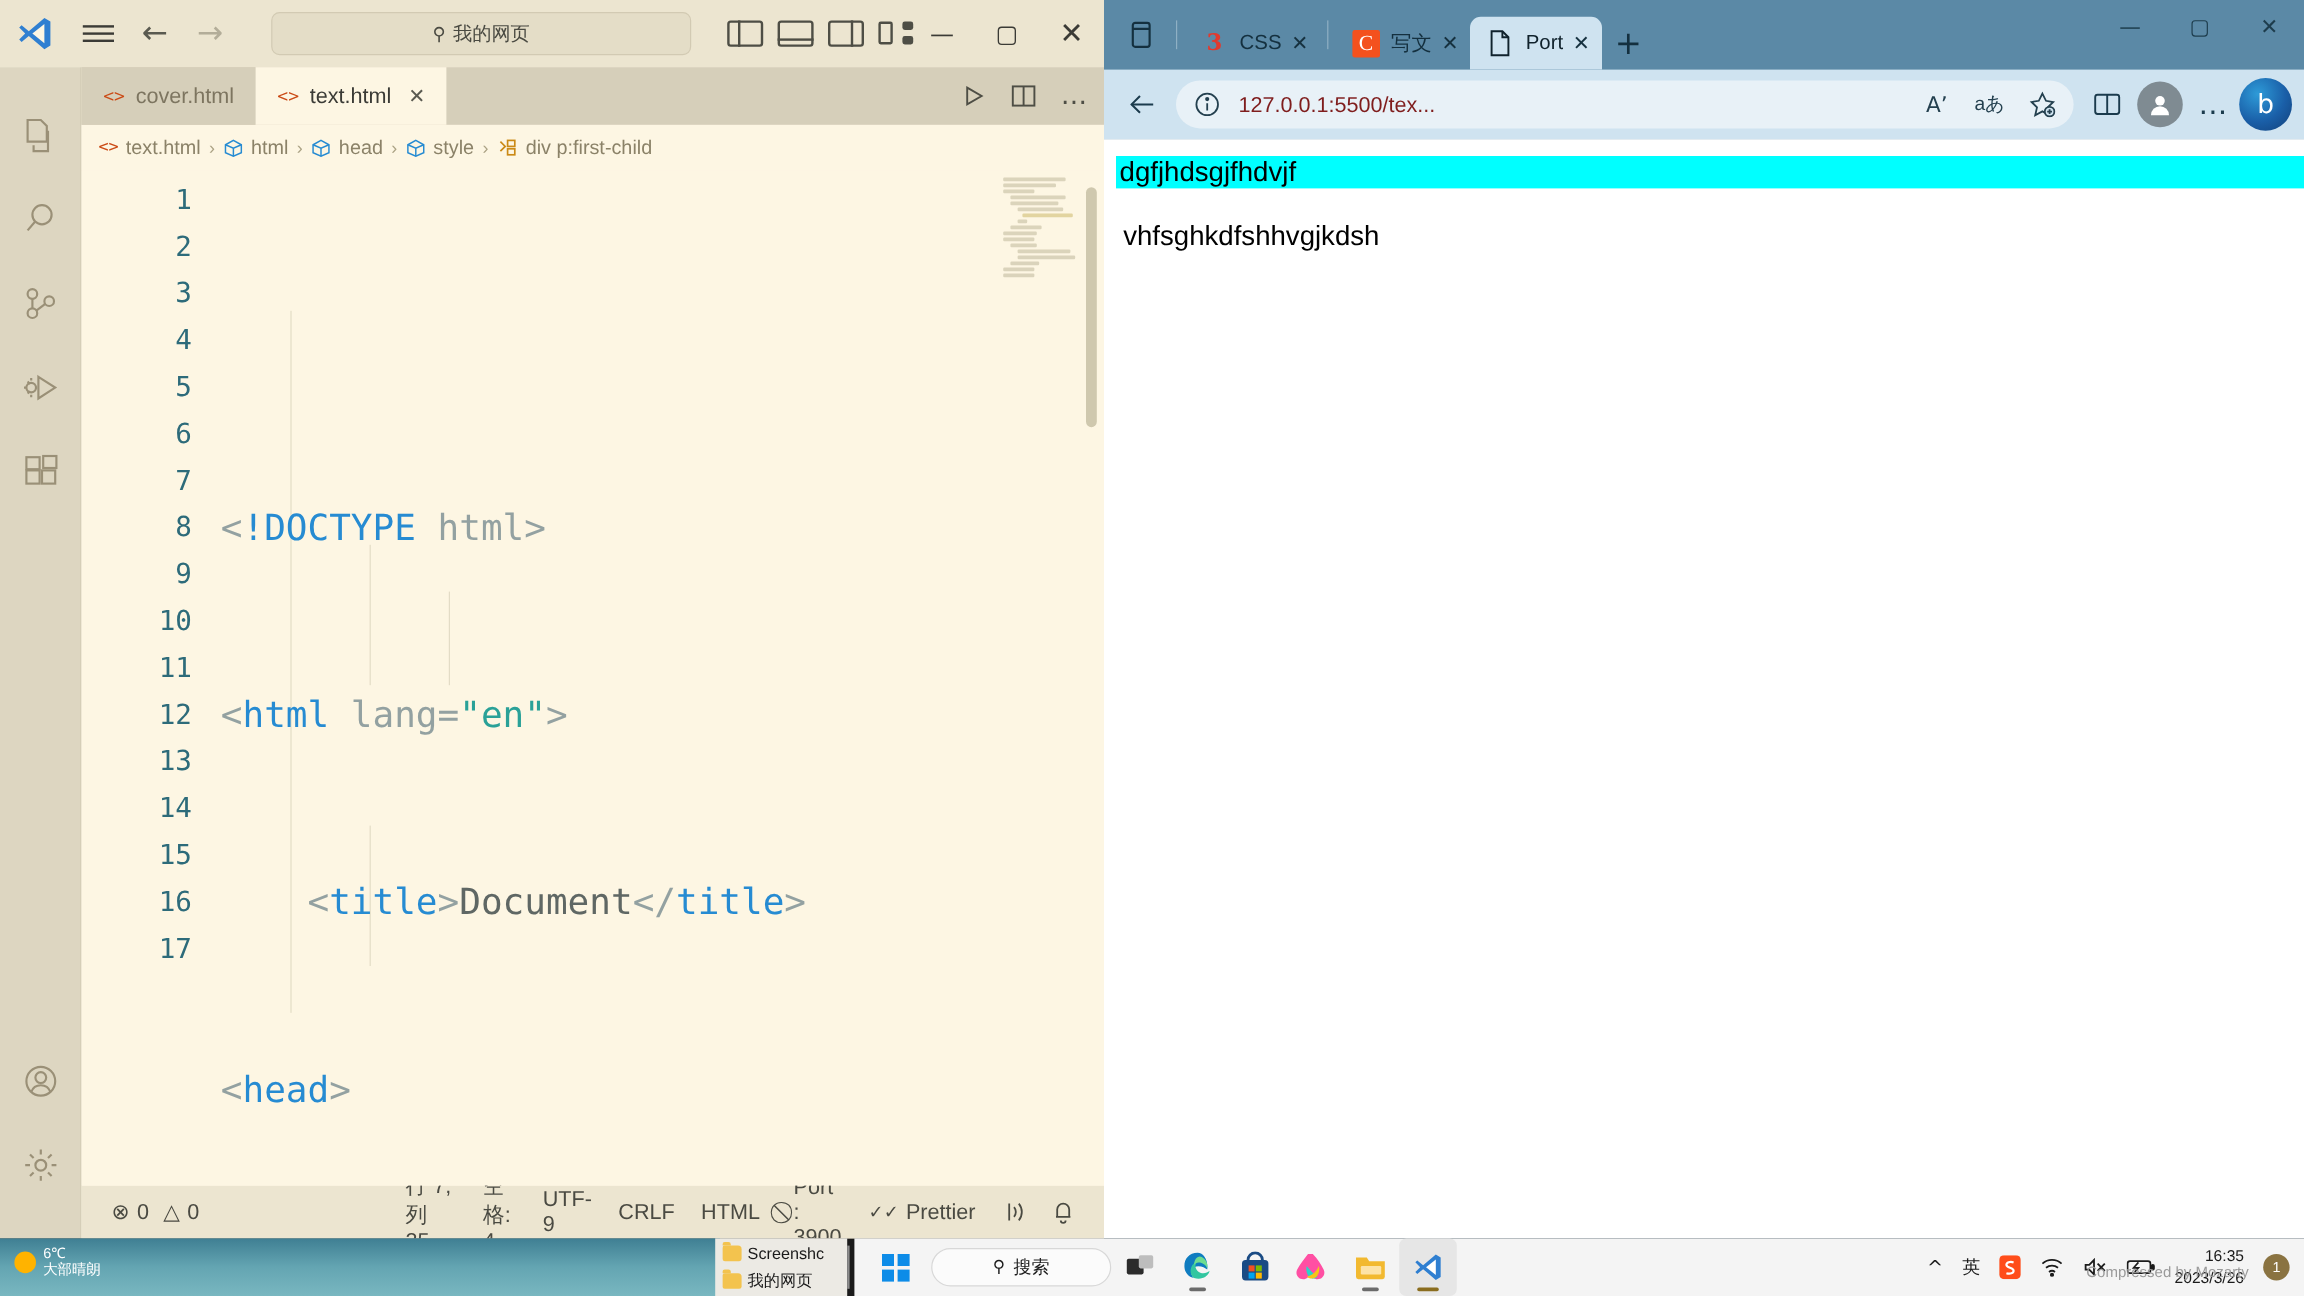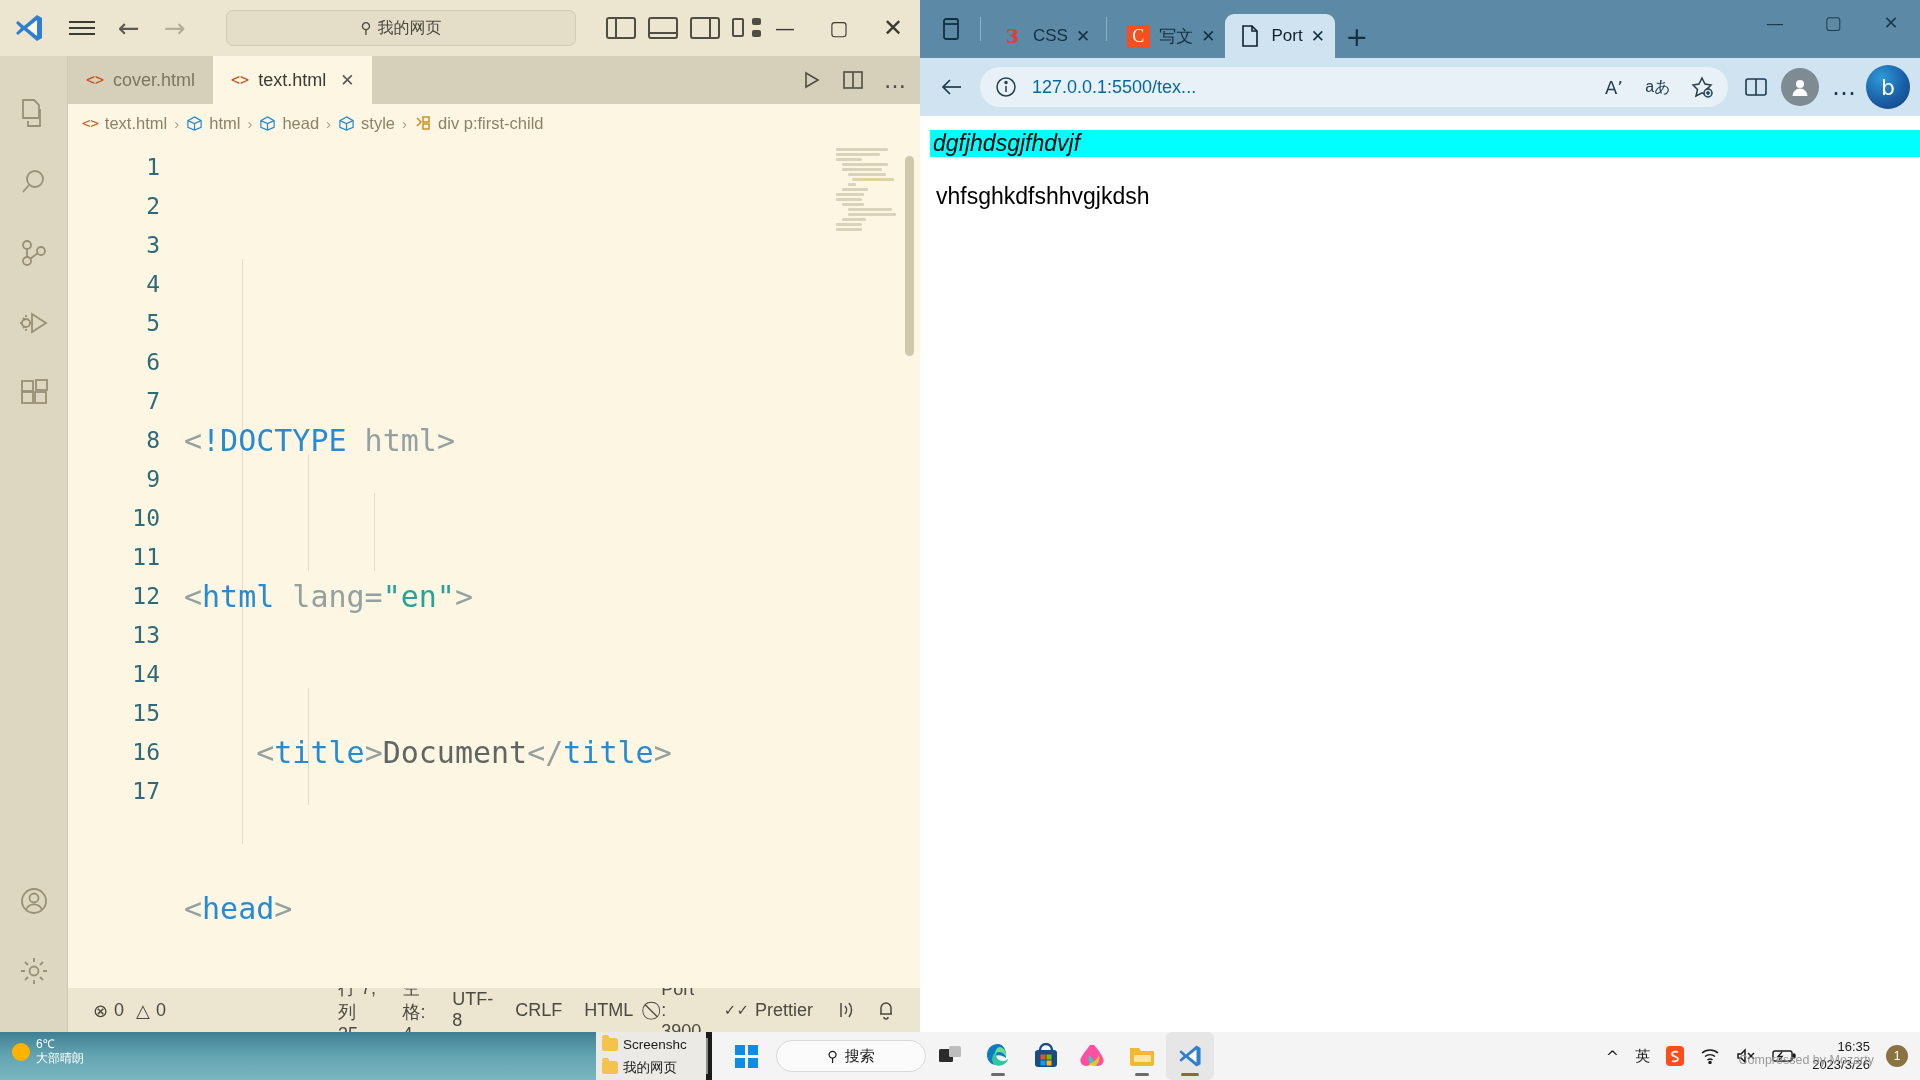--- a/index.html
+++ b/index.html
@@ -153,38 +153,38 @@
   .edge-wincontrols { margin-left:auto; display:flex; height:58px; align-items:flex-start; }
   .ewc { width: 58px; height:44px; display:flex;align-items:center;justify-content:center;
          color:#1d3c4c; font-size:18px; font-family:"DejaVu Sans", sans-serif;}
 
   .edge-navbar { height: 58px; flex:0 0 58px; background:#cfe3f0; display:flex; align-items:center; padding: 0 10px; }
   .nav-ico { width: 44px;height:44px;display:flex;align-items:center;justify-content:center;color:#1b3b4d;}
   .omnibox {
     flex:1; height: 40px; background:#e8f1f7; border-radius: 20px; display:flex; align-items:center;
     padding: 0 8px; gap: 8px; margin: 0 6px;
   }
-  .omnibox .url { font-size: 18px; color:#0369a1; flex:1; }
+  .omnibox .url { font-size: 18px; color:#7f1d1d; flex:1; }
   .omni-ico { width:36px;height:36px;display:flex;align-items:center;justify-content:center;color:#24404f;}
   .edge-profile {
     width:38px;height:38px;border-radius:50%;background:#7f8b92;display:flex;
     align-items:center;justify-content:center;color:#fff;
   }
   .bing-orb {
     width:44px;height:44px;border-radius:50%;
     background: radial-gradient(circle at 35% 30%, #2e9bd8 0%, #1a5fa8 55%, #123f78 100%);
     display:flex;align-items:center;justify-content:center;color:#fff;
     font-size: 22px; font-family:"DejaVu Sans", sans-serif;
   }
   .edge-viewport { flex:1; background:#ffffff; padding: 14px 0 0 0; overflow:hidden; }
   .page-p {
     font-family:"Liberation Sans", sans-serif; font-size: 23px; color:#000;
     padding: 0 6px; margin: 0 0 0 10px;
   }
-  .page-p.highlight { background:#00ffff; margin-left:10px; margin-right:0; padding-left:3px;font-style:italic;}
+  .page-p.highlight { background:#00ffff; margin-left:10px; margin-right:0; padding-left:3px;}
   .page-gap { height: 26px; }
   .weather {
     position:absolute; left: 12px; top: 6px; display:flex; align-items:center; gap:6px;
     color:#fff; font-size: 12px;
   }
   .sun { width:18px;height:18px;border-radius:50%;background:#ffb300; }
   .weather .wtxt { line-height:1.15; }
   #taskbar-left {
     position:absolute; left:0; top:1032px; width:600px; height:48px;
     background: linear-gradient(180deg,#3f7f93 0%, #64a5b2 50%, #79b7c0 100%);
@@ -498,21 +498,21 @@
           <div class="sb-item">
             <span style="font-family:'DejaVu Sans',sans-serif;">⊗</span>
             <span>0</span>
             <span style="font-family:'DejaVu Sans',sans-serif;margin-left:6px;">△</span>
             <span>0</span>
           </div>
         </div>
         <div class="sb-mid">
           <div class="sb-item">行 7, 列 35</div>
           <div class="sb-item">空格: 4</div>
-          <div class="sb-item">UTF-8</div>
+          <div class="sb-item">UTF-9</div>
           <div class="sb-item">CRLF</div>
           <div class="sb-item">HTML</div>
           <div class="sb-item">
             <span style="font-family:'DejaVu Sans',sans-serif;">⃠</span>
             <span>Port : 3900</span>
           </div>
           <div class="sb-item">
             <span style="font-family:'DejaVu Sans',sans-serif;font-size:15px;">✓✓</span>
             <span>Prettier</span>
           </div>

